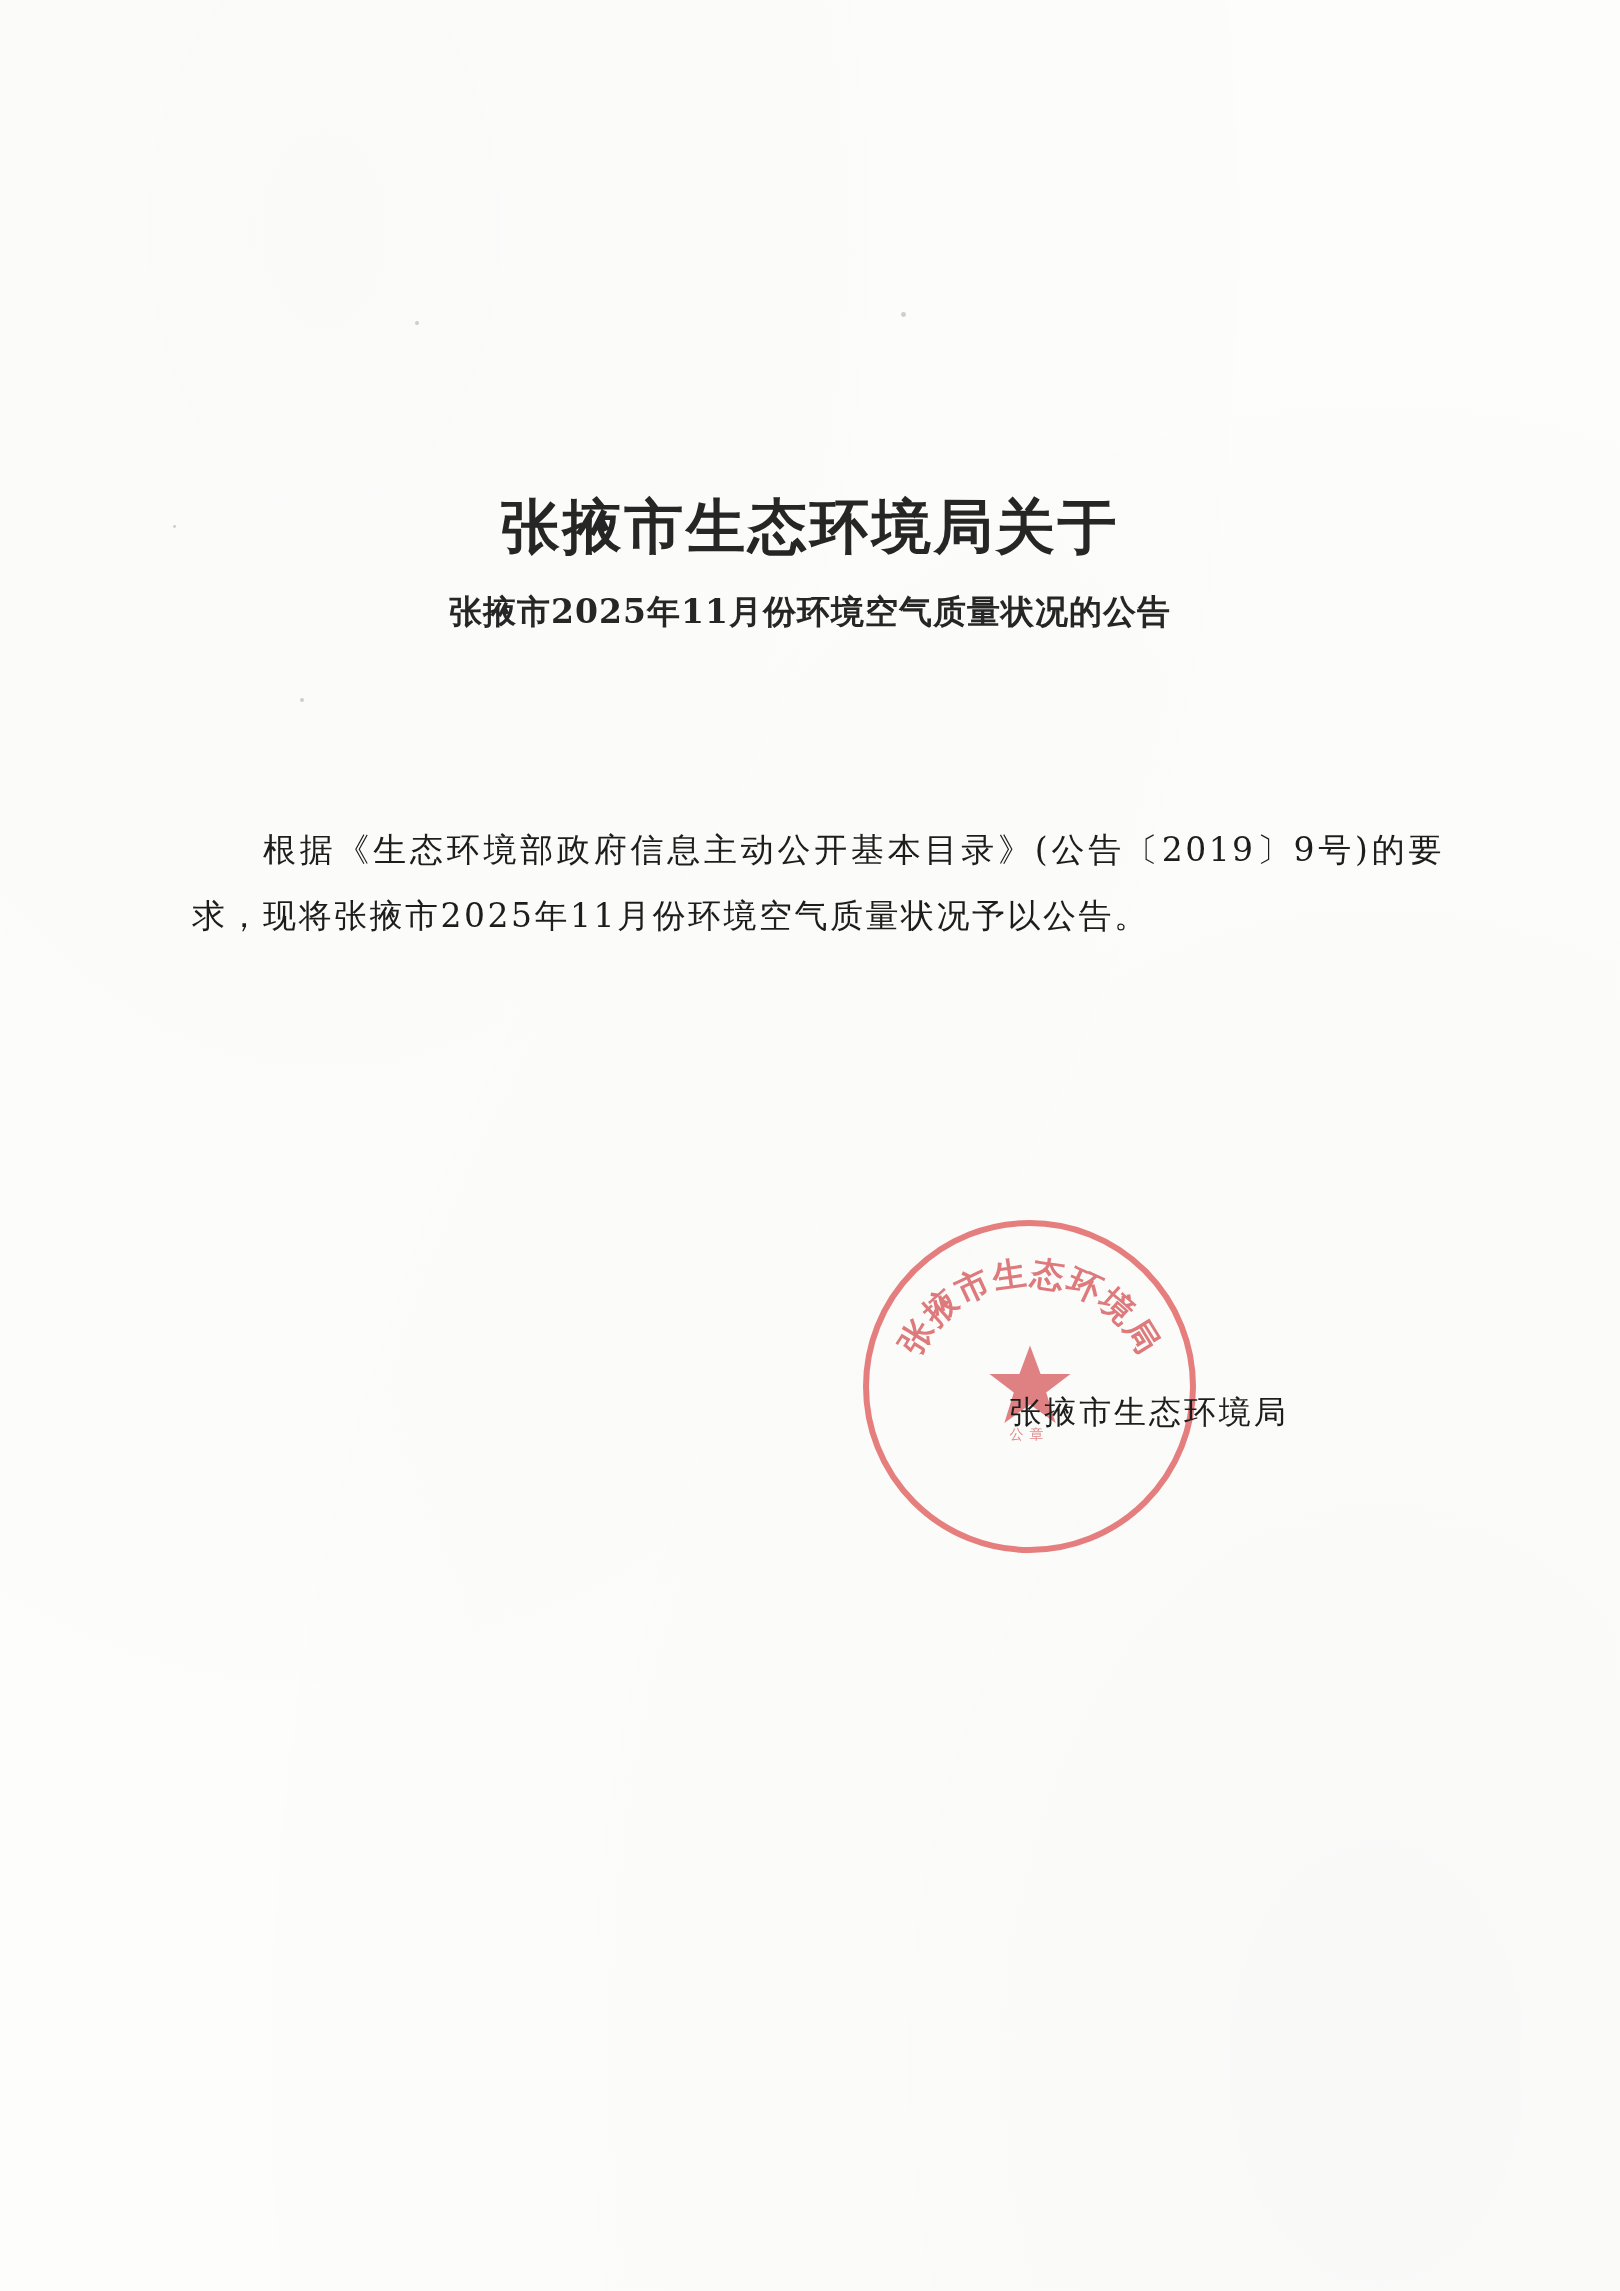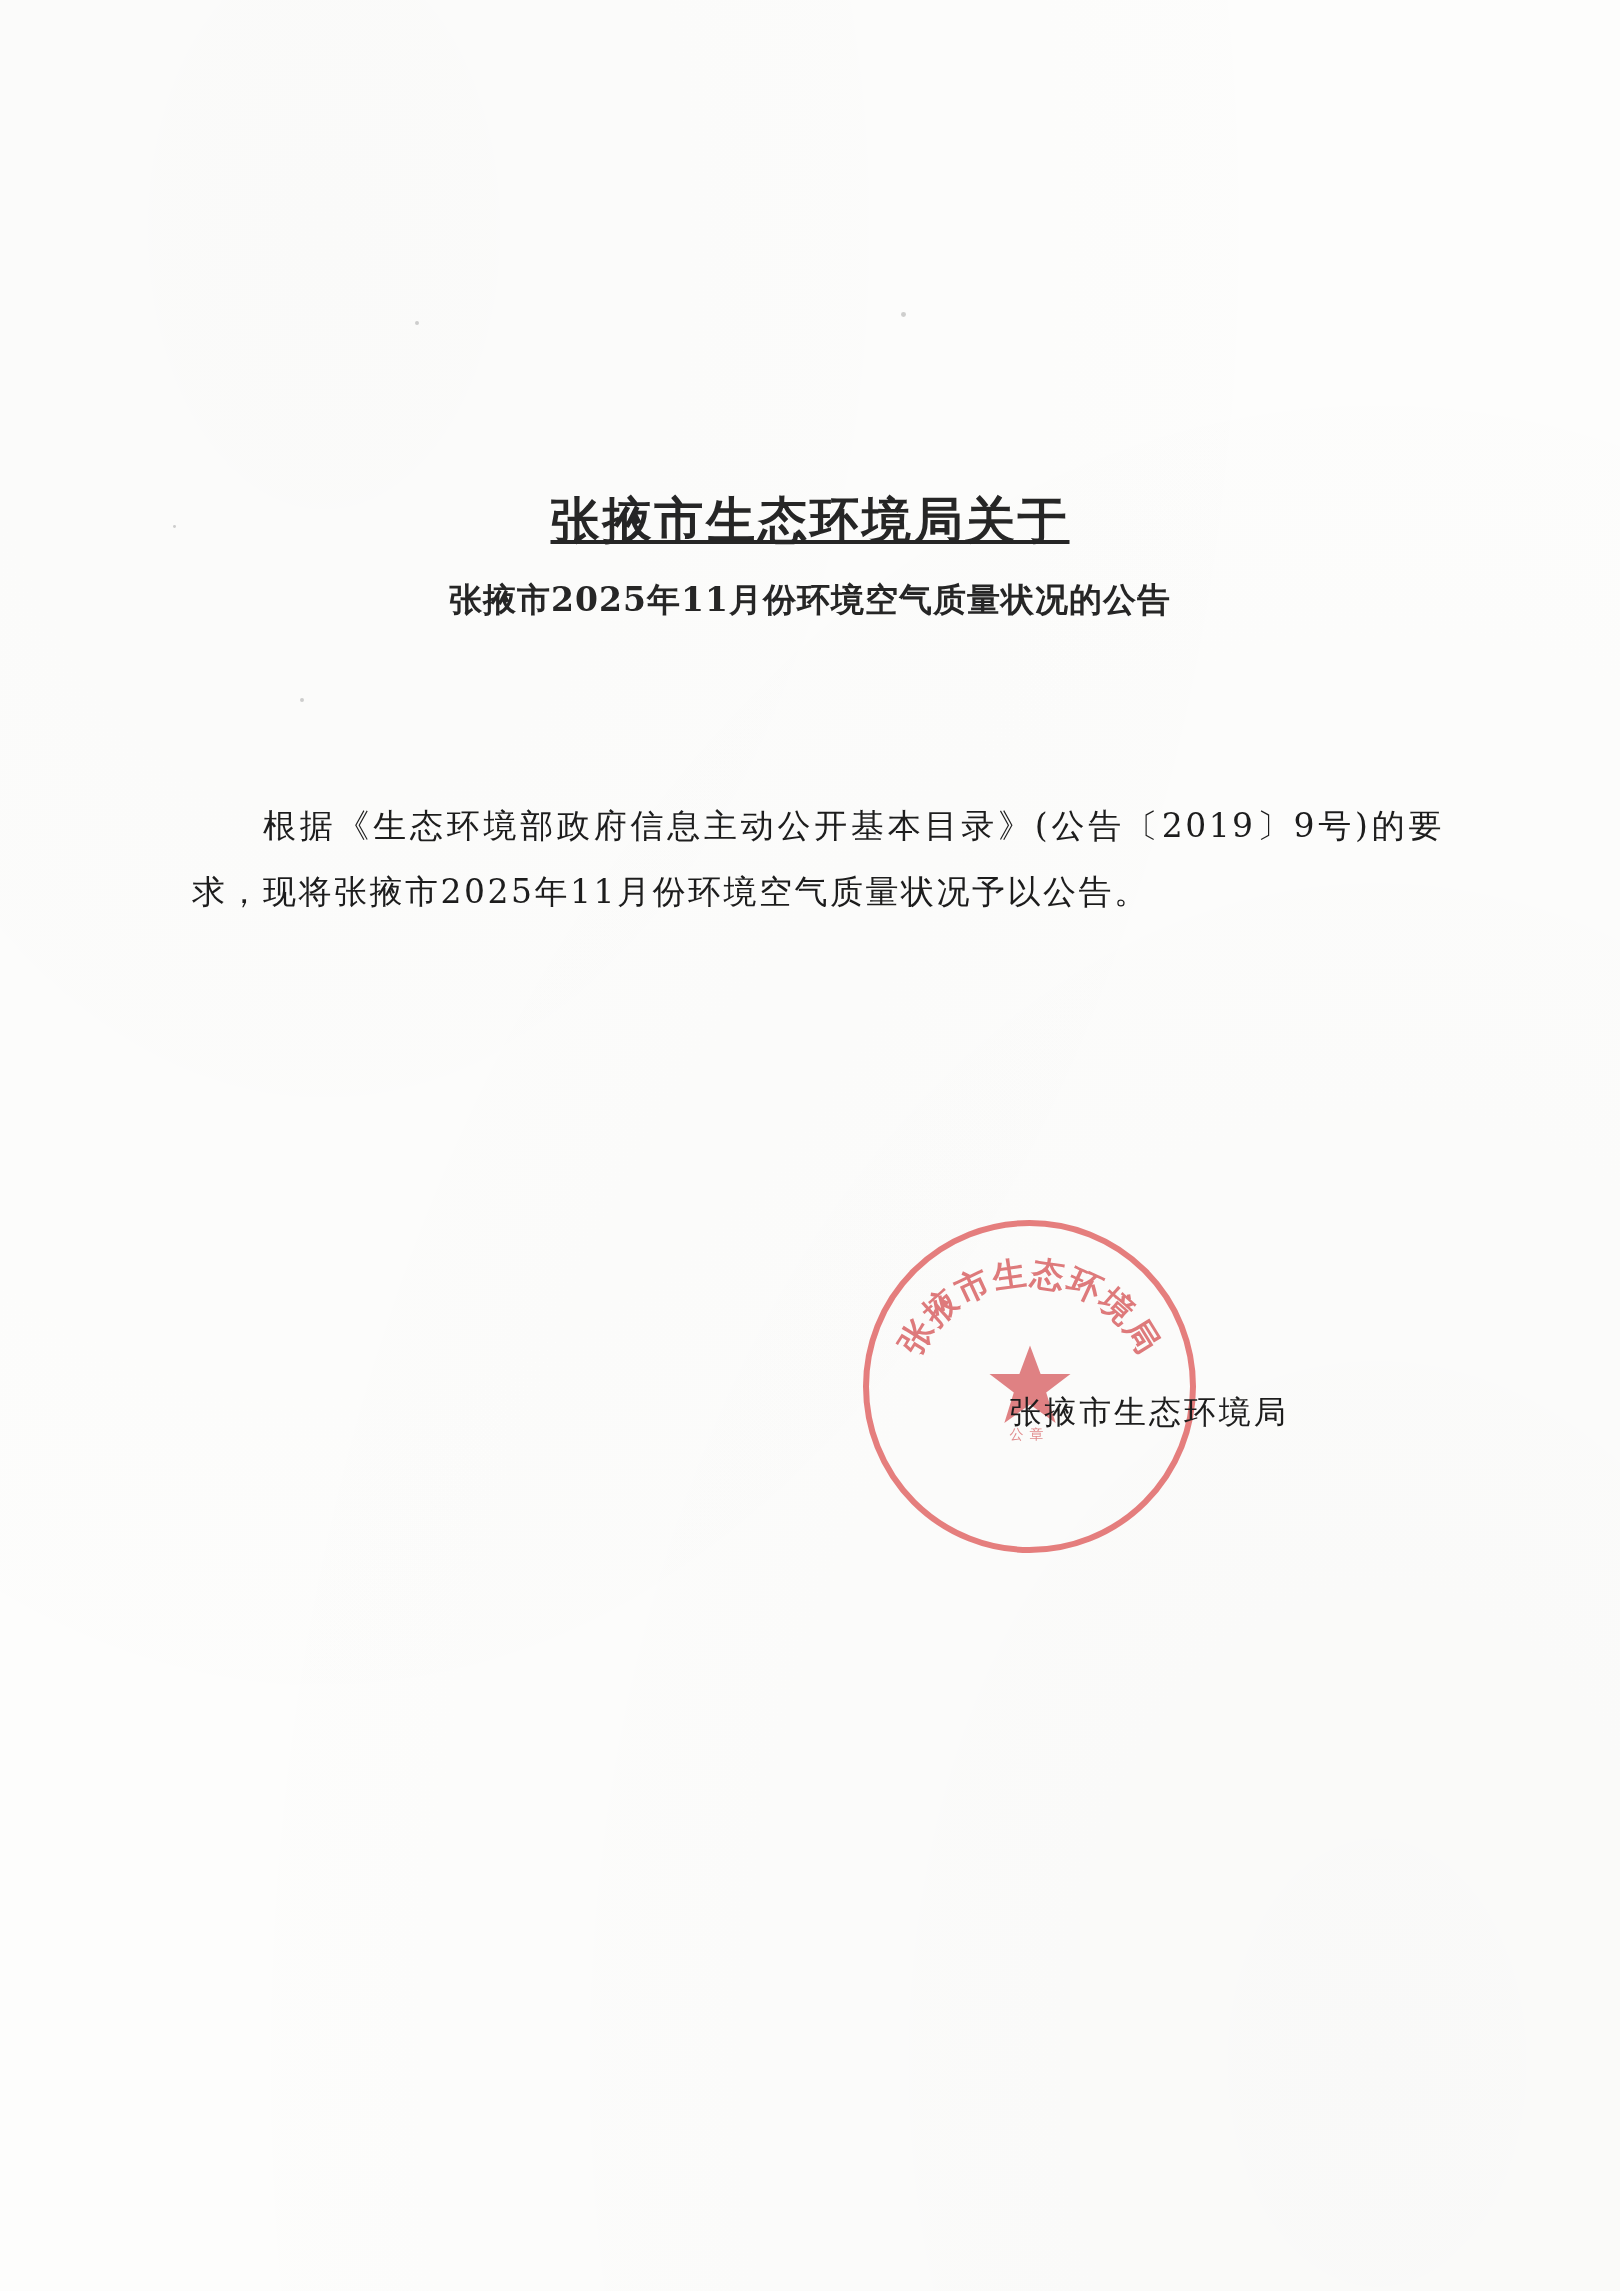--- a/index.html
+++ b/index.html
@@ -38,38 +38,37 @@
   }
 
   .title-line {
     font-family: "DejaVu Serif", "Liberation Serif", serif;
     font-weight: bold;
     color: #262626;
     letter-spacing: 2px;
   }
 
   .title-line-1 {
-    font-size: 49px;
+    font-size: 59px;
     line-height: 1.25;
     letter-spacing: 2.9px;
-    text-decoration: underline;
   }
 
   .title-line-2 {
     font-size: 33px;
     line-height: 1.25;
     margin-top: 27.4px;
     letter-spacing: 1px;
   }
 
   .body-block {
     position: absolute;
     left: 192px;
     right: 176px;
-    top: 760px;
+    top: 784px;
     font-size: 33px;
     line-height: 2.0;
     letter-spacing: 2.5px;
     text-align: justify;
     color: #1d1d1d;
     font-family: "DejaVu Serif", "Liberation Serif", serif;
   }
 
   .body-para {
     text-indent: 71px;

